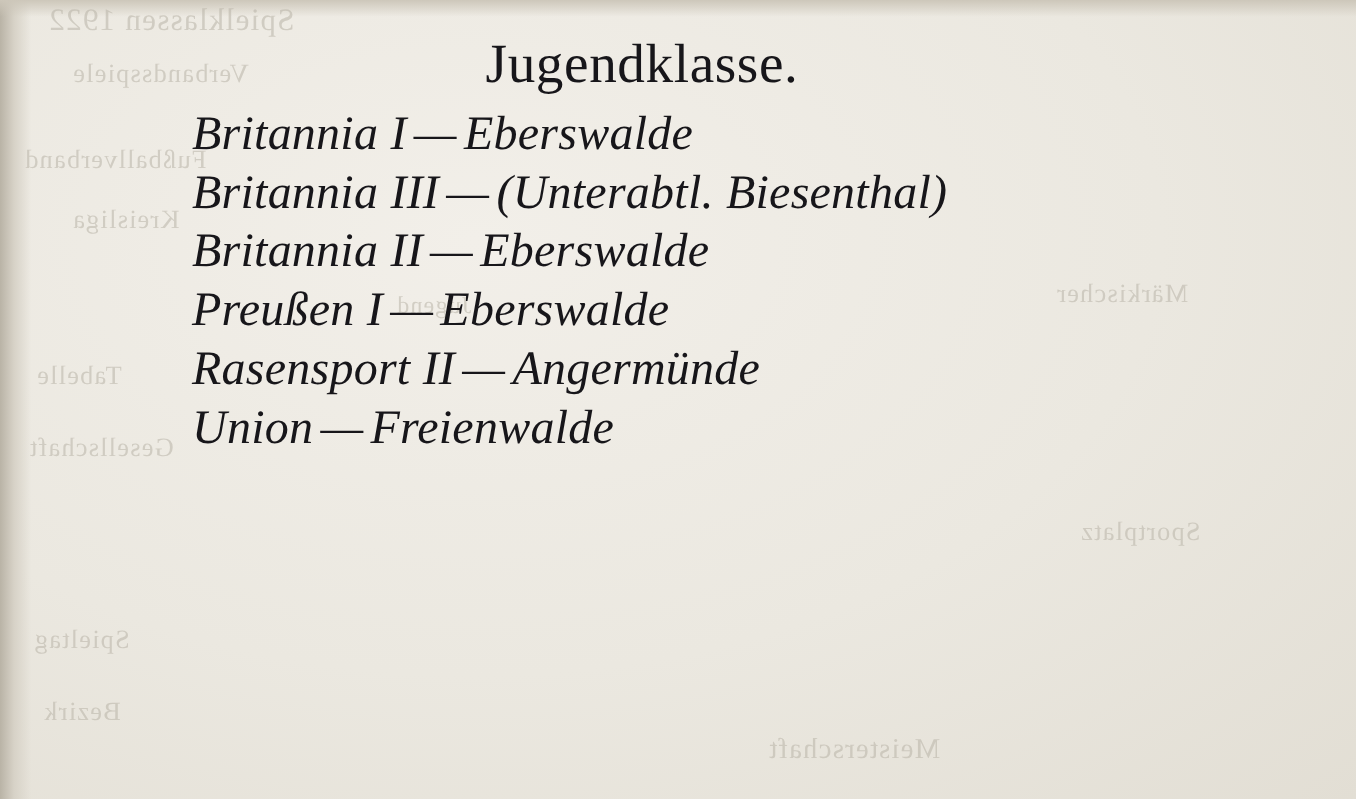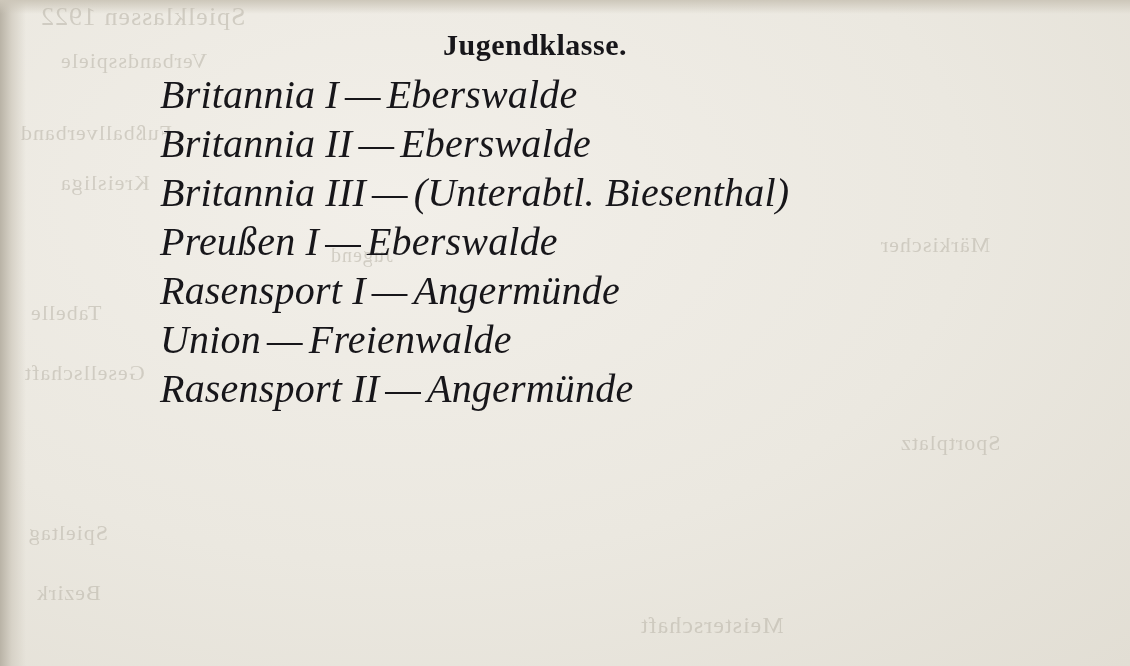--- a/index.html
+++ b/index.html
@@ -67,22 +67,22 @@
   }
 
   .content {
     position: relative;
     z-index: 3;
     padding: 0;
   }
 
   .heading {
     text-align: center;
-    font-weight: bold;
-    font-size: 30px;
+    font-weight: normal;
+    font-size: 46px;
     line-height: 1;
     margin: 30px 0 10px 0;
     letter-spacing: 0.5px;
     padding-right: 60px;
   }
 
   .entries {
     margin: 0;
     padding: 0 0 0 160px;
     list-style: none;
@@ -124,43 +124,40 @@
 
     <div class="heading">Jugendklasse.</div>
 
     <ul class="entries">
 
       <li class="entry">
         <span class="club">Britannia I</span><span class="dash">—</span><span class="town">Eberswalde</span>
       </li>
 
       <li class="entry">
-        <span class="club">Britannia II</span><span class="dash">—</span><span class="town">Eberswalde</span>
+        <span class="club">Britannia III</span><span class="dash">—</span><span class="town">(Unterabtl. Biesenthal)</span>
       </li>
 
       <li class="entry">
-        <span class="club">Britannia III</span><span class="dash">—</span><span class="town">(Unterabtl. Biesenthal)</span>
+        <span class="club">Britannia II</span><span class="dash">—</span><span class="town">Eberswalde</span>
       </li>
 
 
 
       <li class="entry">
         <span class="club">Preußen I</span><span class="dash">—</span><span class="town">Eberswalde</span>
       </li>
 
 
+
       <li class="entry">
-        <span class="club">Rasensport I</span><span class="dash">—</span><span class="town">Angermünde</span>
+        <span class="club">Rasensport II</span><span class="dash">—</span><span class="town">Angermünde</span>
       </li>
 
       <li class="entry">
         <span class="club">Union</span><span class="dash">—</span><span class="town">Freienwalde</span>
-      </li>
-
-      <li class="entry">
-        <span class="club">Rasensport II</span><span class="dash">—</span><span class="town">Angermünde</span>
       </li>
 
 
     </ul>
 
   </div>
 </div>
 
 </body></html>

